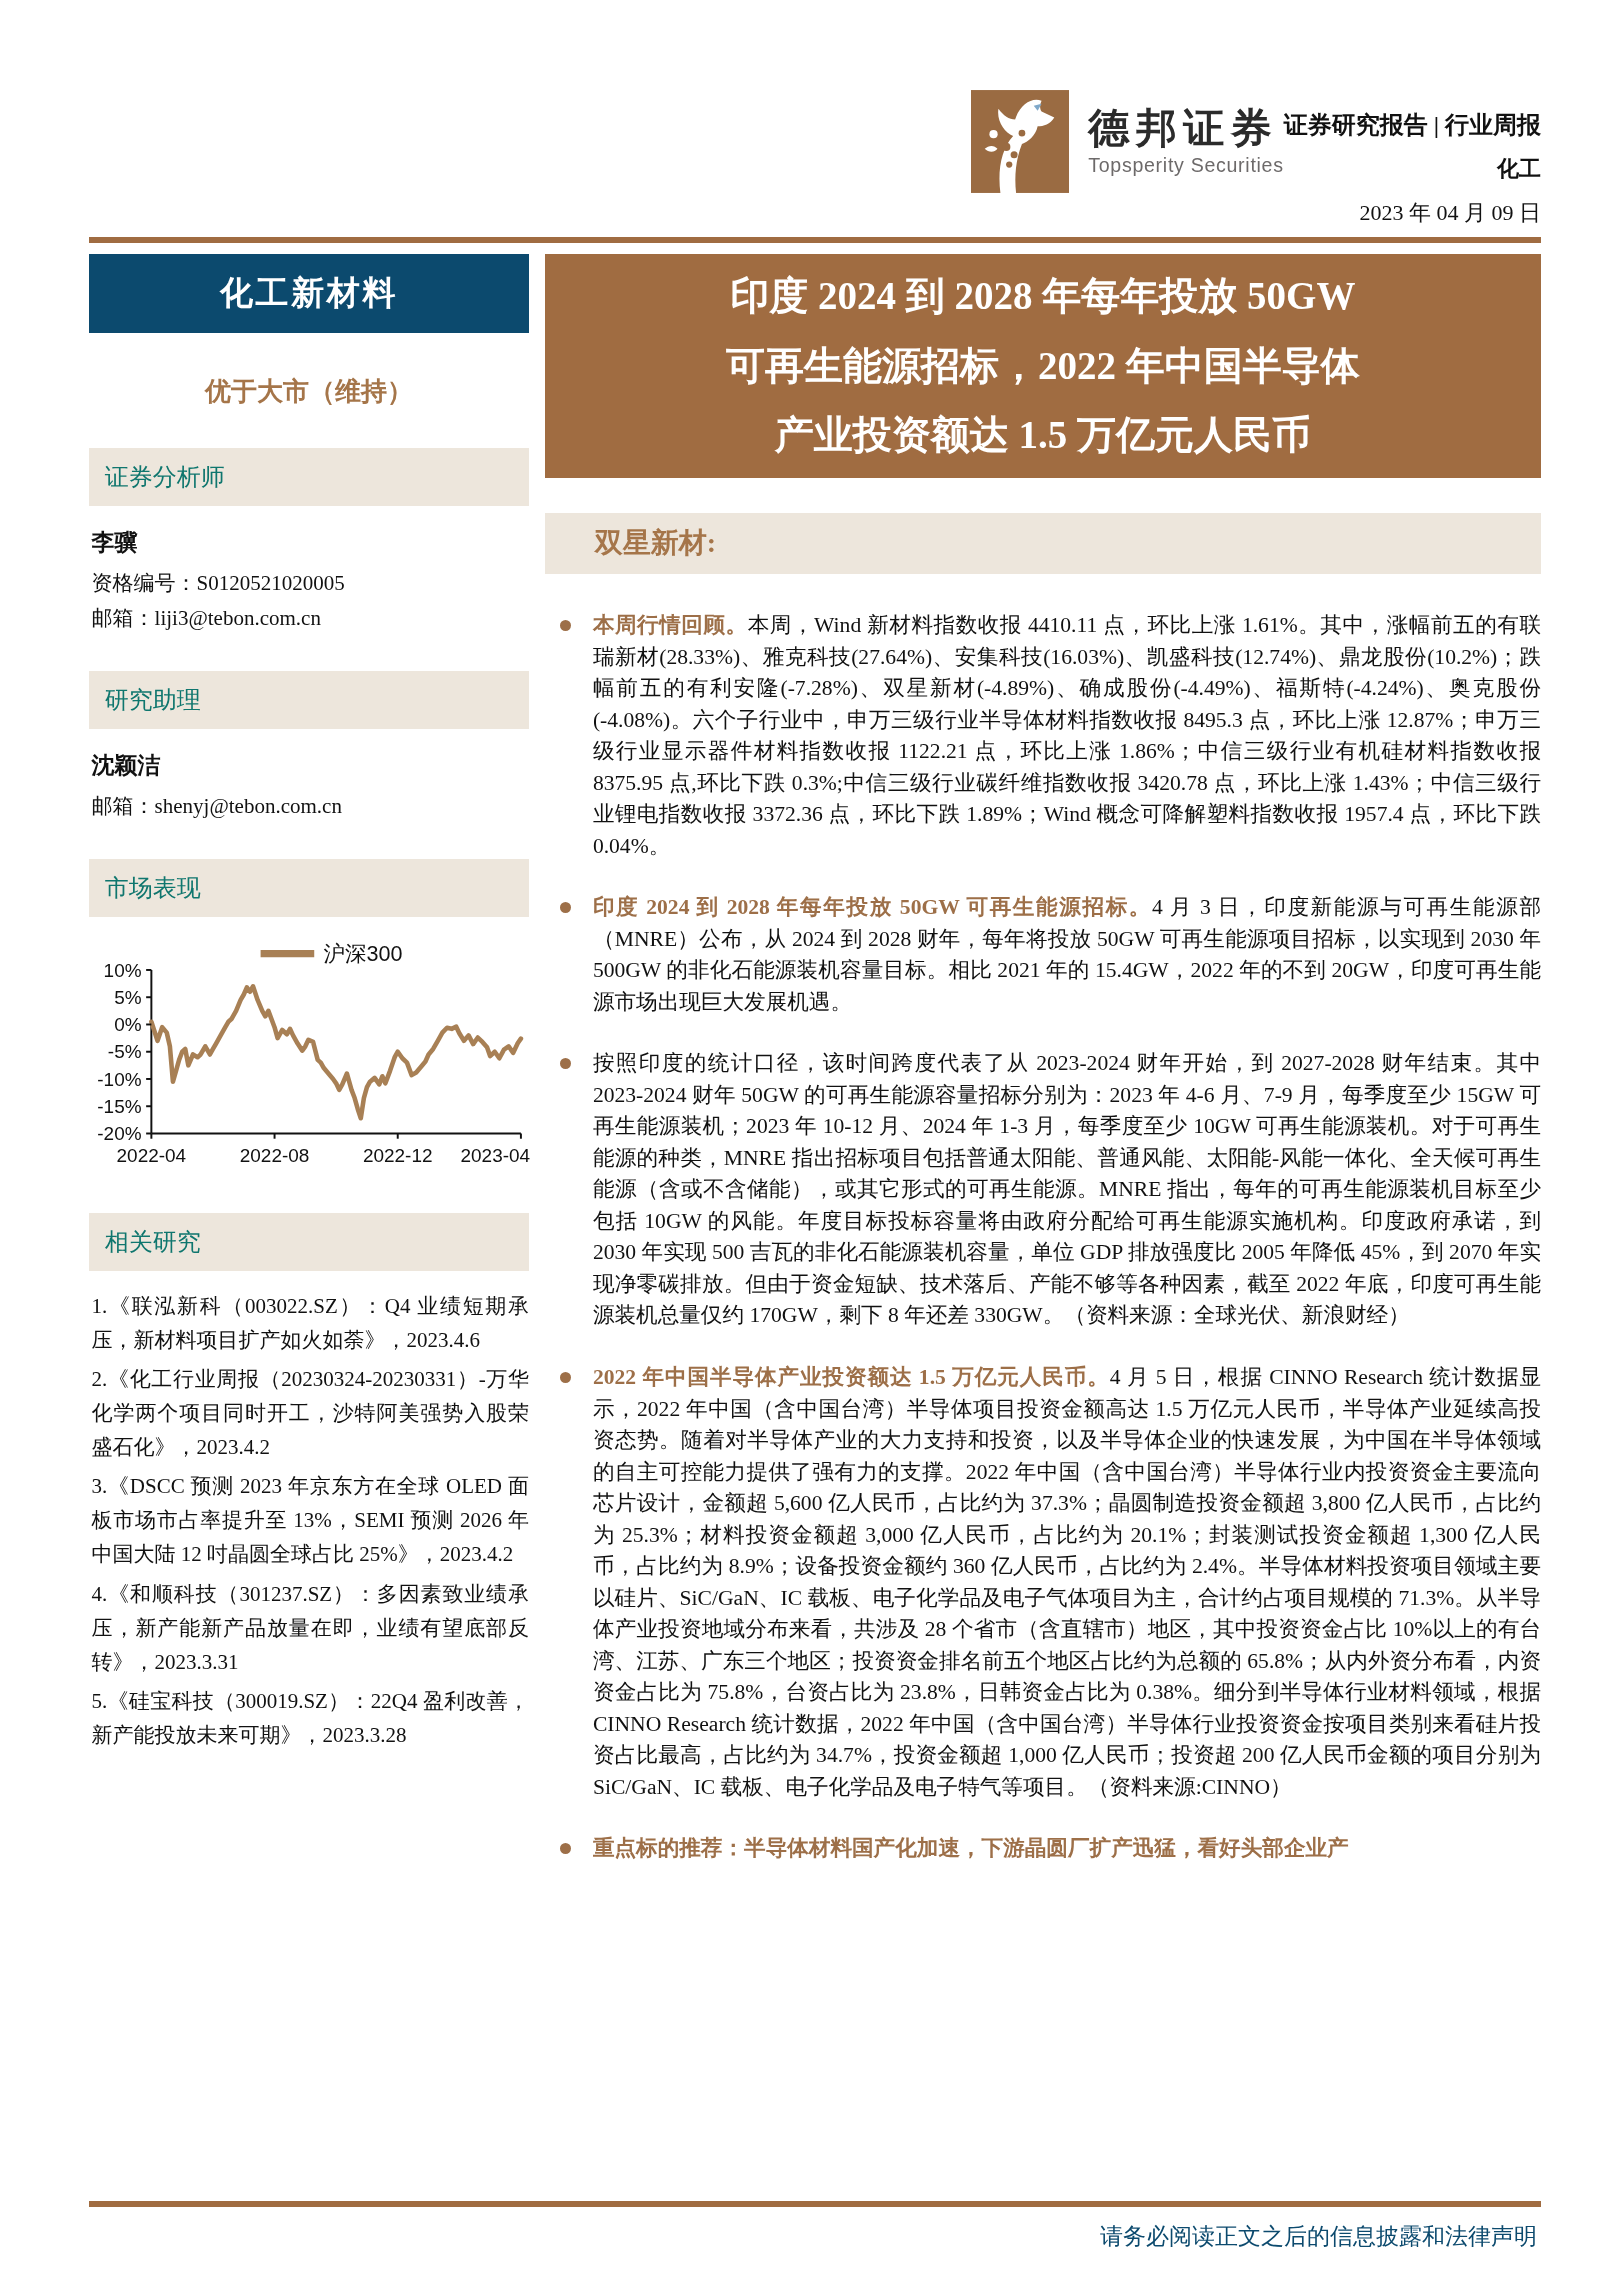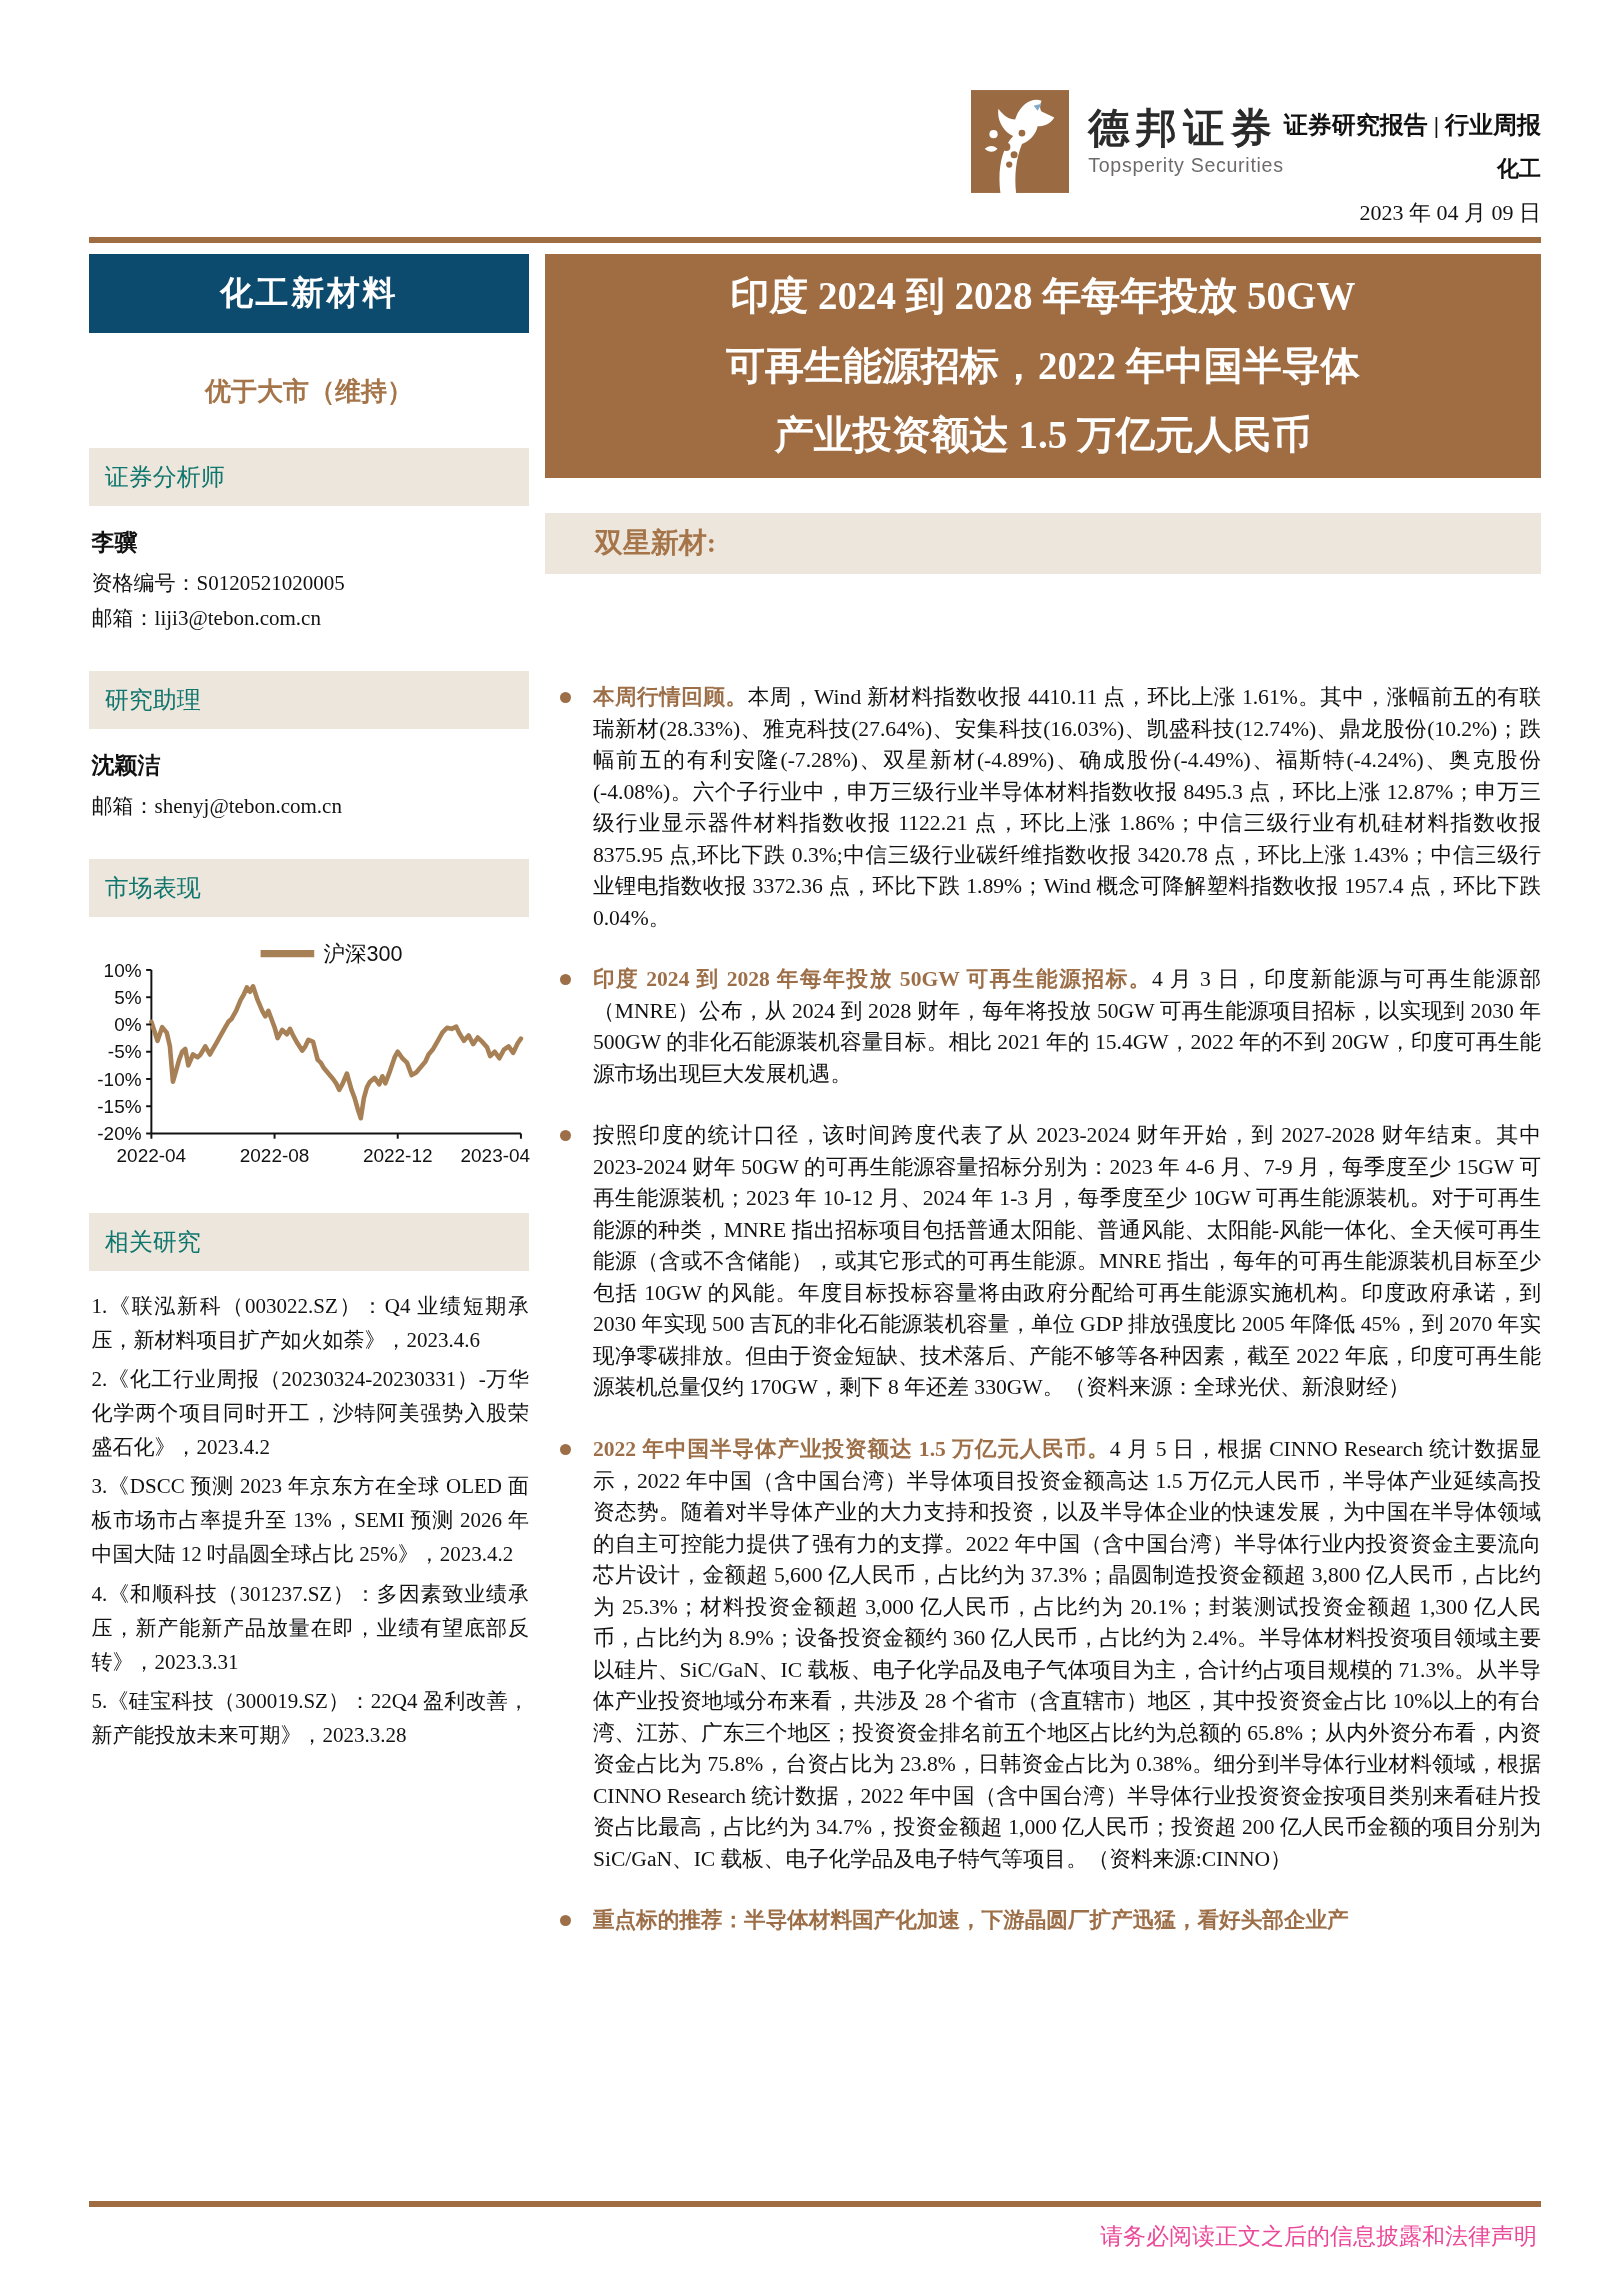--- a/index.html
+++ b/index.html
@@ -45,31 +45,31 @@
   .legend-line{stroke-width:11;}
   .research-list{margin:18.3px 0 0;padding:0 0 0 2.6px;list-style:none;font-size:21px;
     line-height:1.62;text-align:justify;}
   .research-list li{margin-bottom:5.2px;}
 
   
   .title-banner{background:#A06C41;color:#fff;font-weight:bold;font-size:39px;
     line-height:1.78;text-align:center;padding:7.9px 5.2px;}
   .keypoints-bar{background:#EDE6DC;color:#A57549;font-size:28px;font-weight:bold;
     padding:11.8px 0 11.8px 50px;margin-top:35px;}
-  .bullets{list-style:none;margin:108px 0 0;padding:0 0 0 5.2px;font-size:21.6px;
+  .bullets{list-style:none;margin:36px 0 0;padding:0 0 0 5.2px;font-size:21.6px;
     line-height:1.46;text-align:justify;}
   .bullets li{position:relative;padding-left:43px;margin-bottom:30px;}
   .bullets li::before{content:"";position:absolute;left:10.5px;top:9.8px;width:11px;height:11px;
     border-radius:50%;background:#9D6F48;}
   .lead{color:#9D6F48;font-weight:bold;}
   .highlight .btext{color:#9D6F48;font-weight:bold;}
 
   
   .footer-rule{position:absolute;left:89px;right:82px;bottom:88px;height:5.9px;background:#A06C41;}
-  .disclaimer{position:absolute;right:86px;bottom:43px;font-size:23px;color:#ec4899;}
+  .disclaimer{position:absolute;right:86px;bottom:43px;font-size:23px;color:#0c4a6e;}
 </style>
 </head>
 <body>
 
 <div class="page">
 
   <header class="top">
     <div class="brand">
       <svg class="logo" viewBox="0 0 100 105">
         <rect x="0" y="0" width="100" height="105" fill="#9A6B42"></rect>

